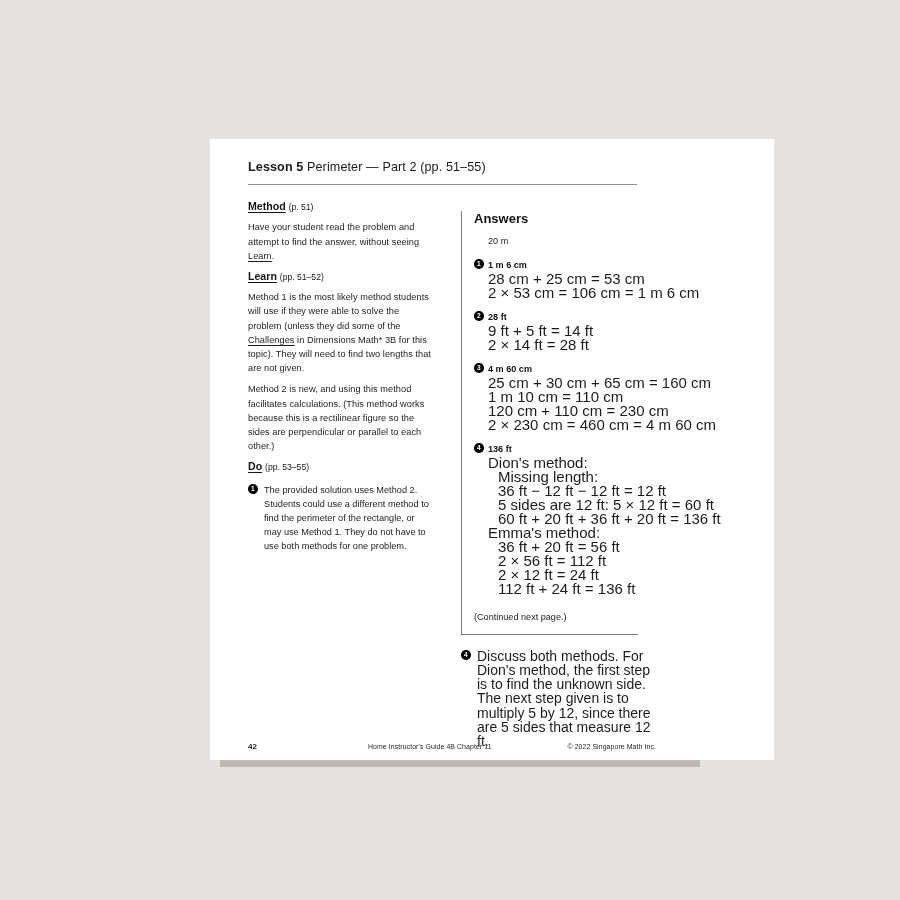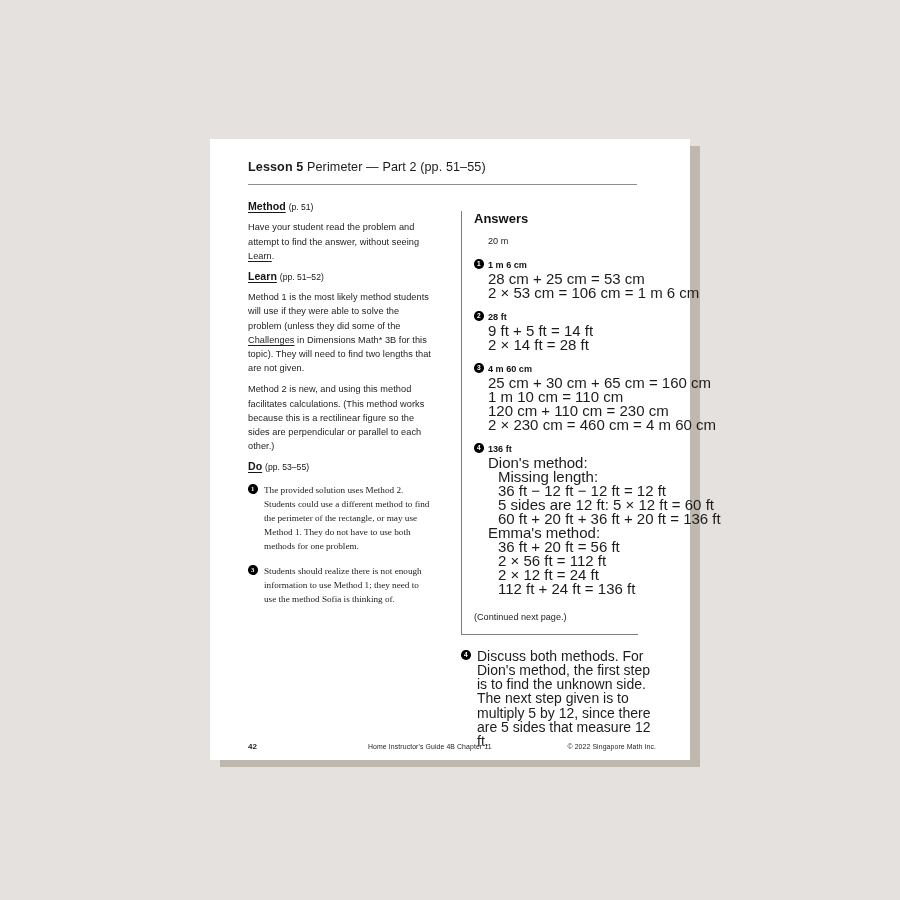--- a/index.html
+++ b/index.html
@@ -29,21 +29,21 @@
     left: 10px;
     top: 7px;
     width: 480px;
     height: 621px;
     background: #bfb8ae;
   }
   #page {
     position: absolute;
     left: 0;
     top: 0;
-    width: 480px;
+    width: 564px;
     height: 621px;
     background: #ffffff;
   }
 
   
   .page-inner {
     position: absolute;
     left: 38px;
     top: 21px;
     width: 390px;
@@ -120,21 +120,20 @@
   }
   .gap-before {
     margin-top: 7px;
   }
 
   
   .num-item {
     position: relative;
     padding-left: 16px;
     margin-top: 10px;
-    font-family: Liberation Serif, serif;
   }
   .num-item:first-child { margin-top: 0; }
   .num-bullet {
     position: absolute;
     left: 0;
     top: 1.5px;
     width: 9.5px;
     height: 9.5px;
     border-radius: 50%;
     background: #000;
@@ -287,24 +286,20 @@
 
           <div class="section-head gap-before">
             <span class="sh-word">Do</span>
             <span class="sh-pages">(pp. 53–55)</span>
           </div>
 
           <div id="do-list" style="margin-top:9px;">
               <div class="num-item">
                 <span class="num-bullet">1</span>
                 <p>The provided solution uses Method 2. Students could use a different method to find the perimeter of the rectangle, or may use Method 1. They do not have to use both methods for one problem.</p>
-              </div>
-              <div class="num-item">
-                <span class="num-bullet">3</span>
-                <p>Students should realize there is not enough information to use Method 1; they need to use the method Sofia is thinking of.</p>
               </div>
             </div>
 
         </div>
 
         <div class="col-right">
           <div class="answers-box">
             <div class="answers-title">Answers</div>
             <div class="ans-plain">20 m</div>
             <div id="answers-list">

